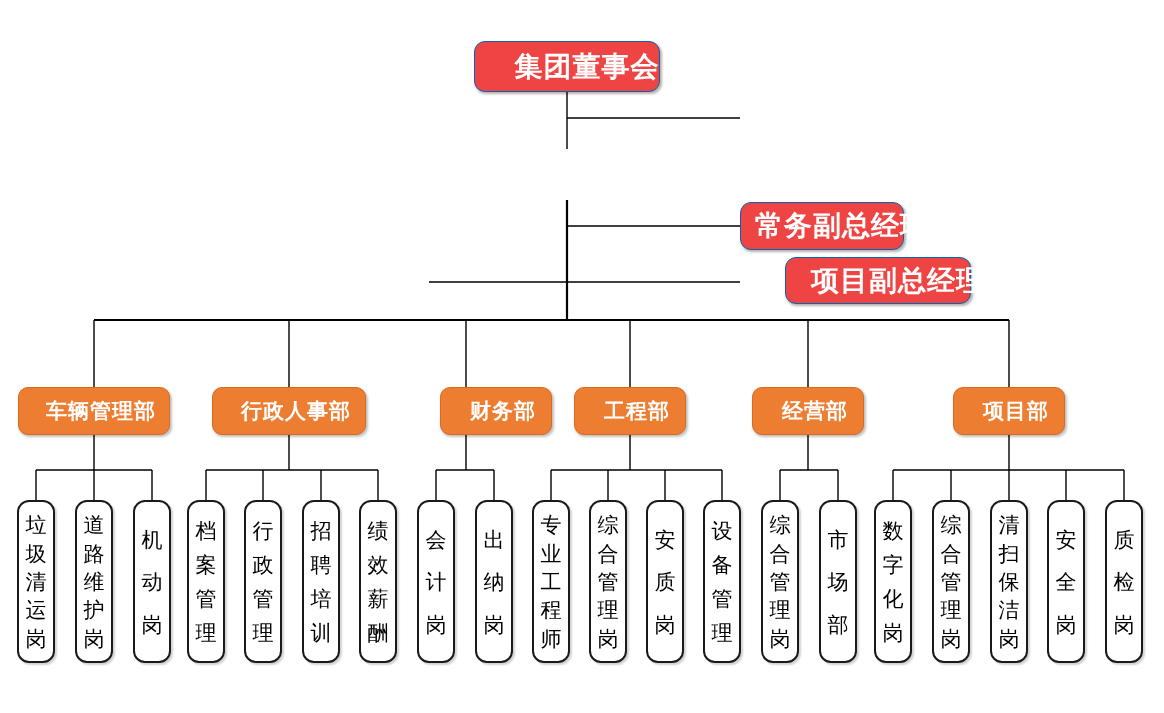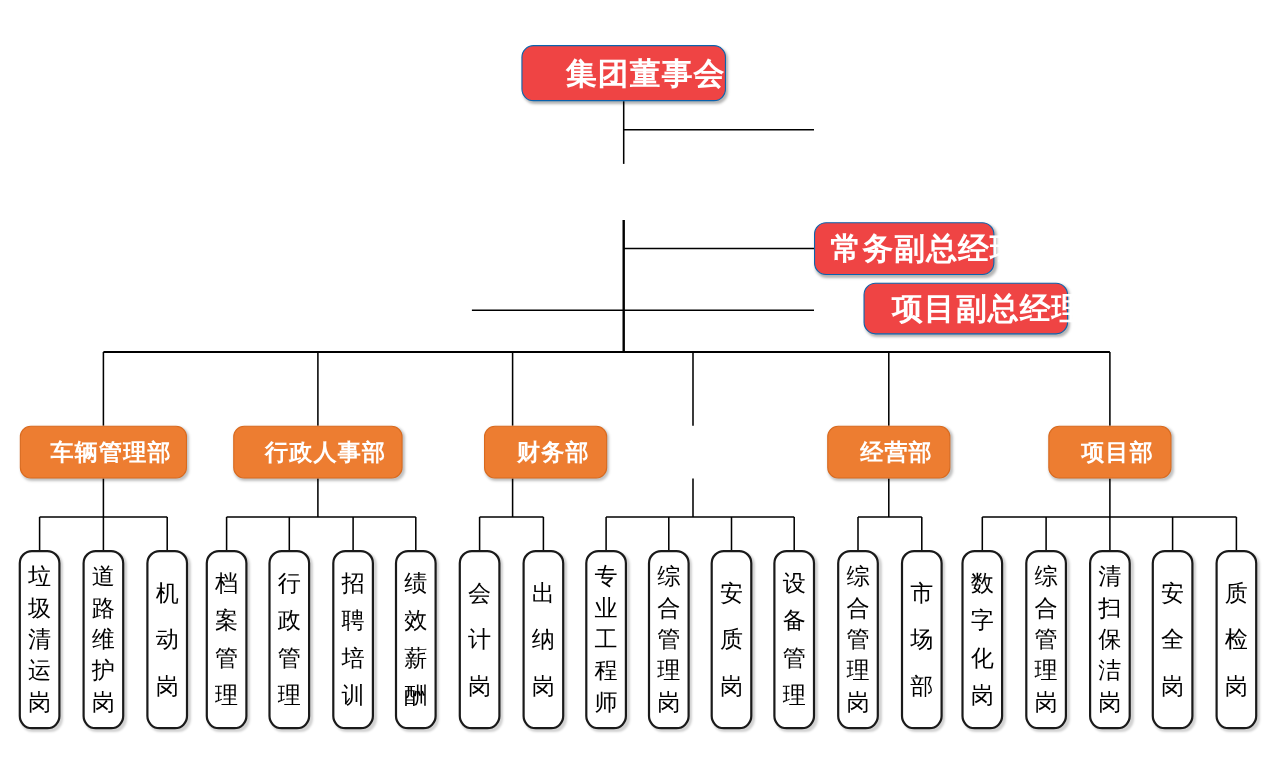--- a/index.html
+++ b/index.html
@@ -142,20 +142,21 @@
 
 
   <div class="box box-blue" style="left:740px; top:202px; width:164px; height:48px;">常务副总经理</div>
 
 
   <div class="box box-blue" style="left:740px; top:257px; width:186px; height:47px;margin-left:45px;">项目副总经理</div>
 
   <div class="box box-orange" style="left:18px;  top:387px; width:152px; height:48px;">车辆管理部</div>
   <div class="box box-orange" style="left:212px; top:387px; width:154px; height:48px;">行政人事部</div>
   <div class="box box-orange" style="left:400px; top:387px; width:112px; height:48px;margin-left:40px;">财务部</div>
+  <div class="box box-orange" style="left:574px; top:387px; width:112px; height:48px;">工程部</div>
   <div class="box box-orange" style="left:953px; top:387px; width:112px; height:48px;">项目部</div>
   <div class="box box-orange" style="left:752px; top:387px; width:112px; height:48px;">经营部</div>
 
   <div class="pos" style="left:17px">
       <span class="vtext">
         <span class="ch">垃</span>
         <span class="ch">圾</span>
         <span class="ch">清</span>
         <span class="ch">运</span>
         <span class="ch">岗</span>

